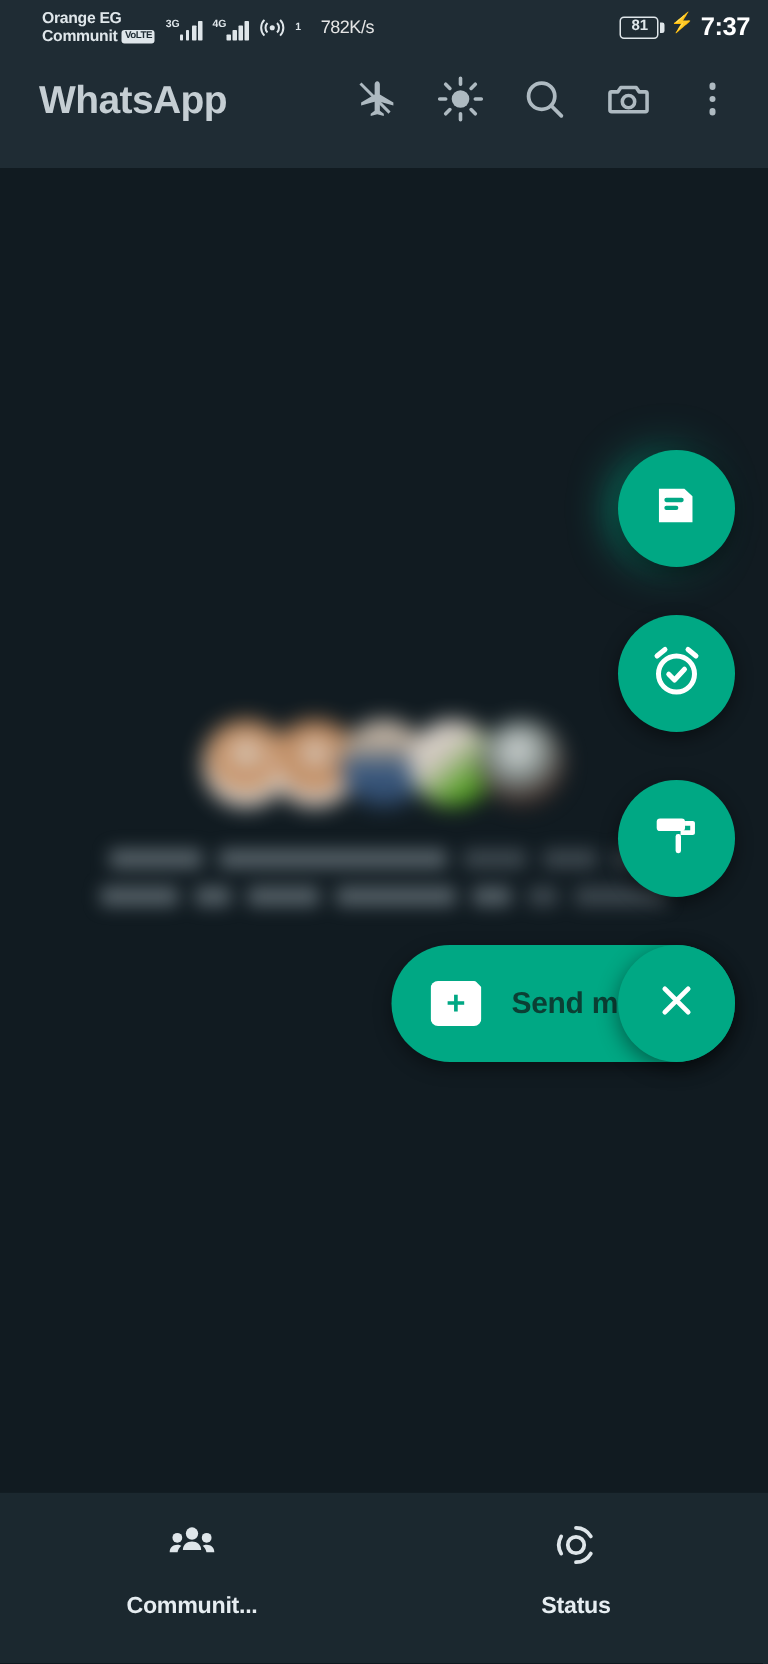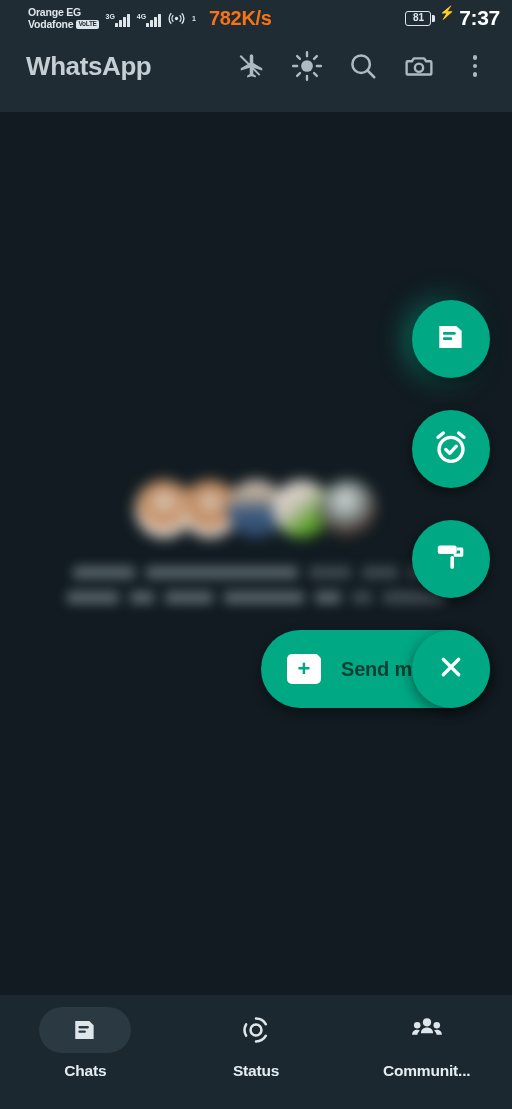--- a/index.html
+++ b/index.html
@@ -96,23 +96,23 @@
   .bars i:nth-child(2) { height: 7px; }
   .bars i:nth-child(3) { height: 10px; }
   .bars i:nth-child(4) { height: 13px; }
 
   .hotspot-ic { display: flex; align-items: flex-start; color: #dfe6ea; }
   .hotspot-sup {
     font-size: 7px; font-weight: bold; color: #dfe6ea;
     margin-left: 0px; line-height: 1;
   }
   .netspeed {
-    font-size: 20px;
-    font-weight: bold;
-    color: #f97316;
+    font-size: 12px;
+    font-weight: normal;
+    color: #e5e5e5;
     letter-spacing: -0.3px;
     margin-left: 6px;
     white-space: nowrap;
   }
 
   .sb-right {
     margin-left: auto;
     display: flex;
     gap: 3px;
   }
@@ -135,21 +135,21 @@
     line-height: 1;
   }
   .batt-tip {
     width: 2.5px; height: 7px;
     background: #dfe6ea;
     border-radius: 0 1.5px 1.5px 0;
     margin-left: 1px;
   }
   .bolt { color: #ffffff; font-size: 13px; line-height: 1; margin: 0 1px; }
   .clock {
-    font-size: 21px;
+    font-size: 17px;
     font-weight: bold;
     color: #ffffff;
     letter-spacing: -0.3px;
   }
 
   
   .app-header {
     height: 76px;
     background: #1f2c34;
     display: flex;
@@ -362,21 +362,21 @@
 <div id="app">
 
   <div class="status-bar">
     <div class="sb-left">
 
       <div class="carriers">
         <div class="carrier-line">
           <span>Orange EG</span>
         </div>
         <div class="carrier-line">
-          <span>Vodafone</span>
+          <span>Communit</span>
           <span class="volte-badge">VoLTE</span>
         </div>
       </div>
 
       <div class="sig-group">
         <span class="sig-label">3G</span>
         <span class="bars">
             <i></i>
             <i></i>
             <i></i>
@@ -535,52 +535,42 @@
           <svg width="30" height="30" viewBox="0 0 24 24" fill="none" stroke="currentColor" stroke-width="2.6" stroke-linecap="round">
             <path d="M5.8 5.8l12.4 12.4M18.2 5.8L5.8 18.2"></path>
           </svg>
         </span>
       </div>
     </div>
   </div>
 
   <div class="bottom-nav">
 
-    <div class="nav-item active">
-      <span class="nav-pill">
-        <svg width="30" height="30" viewBox="0 0 24 24" fill="currentColor">
-          <path d="M4.2 4.8h11.2l3.5 3.3v11.1H4.2z" fill="#dfe6ea"></path>
-          <rect x="6.7" y="8.8" width="8.4" height="1.9" rx="0.9" fill="#2a3942"></rect>
-          <rect x="6.7" y="12.3" width="6.0" height="1.9" rx="0.9" fill="#2a3942"></rect>
-        </svg>
-      </span>
-      <span class="nav-label">Chats</span>
-    </div>
-
-
-
-    <div class="nav-item">
-      <span class="nav-pill">
-        <svg width="32" height="32" viewBox="0 0 24 24" fill="none" stroke="currentColor" stroke-width="1.9" stroke-linecap="round">
-          <circle cx="12" cy="12" r="4.1"></circle>
-          <path d="M12 3.4a8.6 8.6 0 0 1 7.4 4.3"></path>
-          <path d="M19.4 16.3A8.6 8.6 0 0 1 12 20.6"></path>
-          <path d="M4.6 16.3A8.6 8.6 0 0 1 4.6 7.7"></path>
-        </svg>
-      </span>
-      <span class="nav-label">Status</span>
-    </div>
+
+
 
     <div class="nav-item">
       <span class="nav-pill">
         <svg width="34" height="34" viewBox="0 0 24 24" fill="currentColor">
           <circle cx="12" cy="6.6" r="2.9"></circle>
           <path d="M7.7 14.3c0-2.5 1.9-4 4.3-4s4.3 1.5 4.3 4z"></path>
           <circle cx="5.1" cy="8.6" r="2.3"></circle>
           <path d="M1.5 15.4c0-2.2 1.6-3.5 3.6-3.5.7 0 1.4.2 1.9.5-1 .8-1.6 1.9-1.8 3z"></path>
           <circle cx="18.9" cy="8.6" r="2.3"></circle>
           <path d="M22.5 15.4h-3.7c-.2-1.1-.8-2.2-1.8-3 .5-.3 1.2-.5 1.9-.5 2 0 3.6 1.3 3.6 3.5z"></path>
         </svg>
       </span>
       <span class="nav-label">Communit...</span>
     </div>
+
+    <div class="nav-item">
+      <span class="nav-pill">
+        <svg width="32" height="32" viewBox="0 0 24 24" fill="none" stroke="currentColor" stroke-width="1.9" stroke-linecap="round">
+          <circle cx="12" cy="12" r="4.1"></circle>
+          <path d="M12 3.4a8.6 8.6 0 0 1 7.4 4.3"></path>
+          <path d="M19.4 16.3A8.6 8.6 0 0 1 12 20.6"></path>
+          <path d="M4.6 16.3A8.6 8.6 0 0 1 4.6 7.7"></path>
+        </svg>
+      </span>
+      <span class="nav-label">Status</span>
+    </div>
   </div>
 </div>
 
 </body></html>

